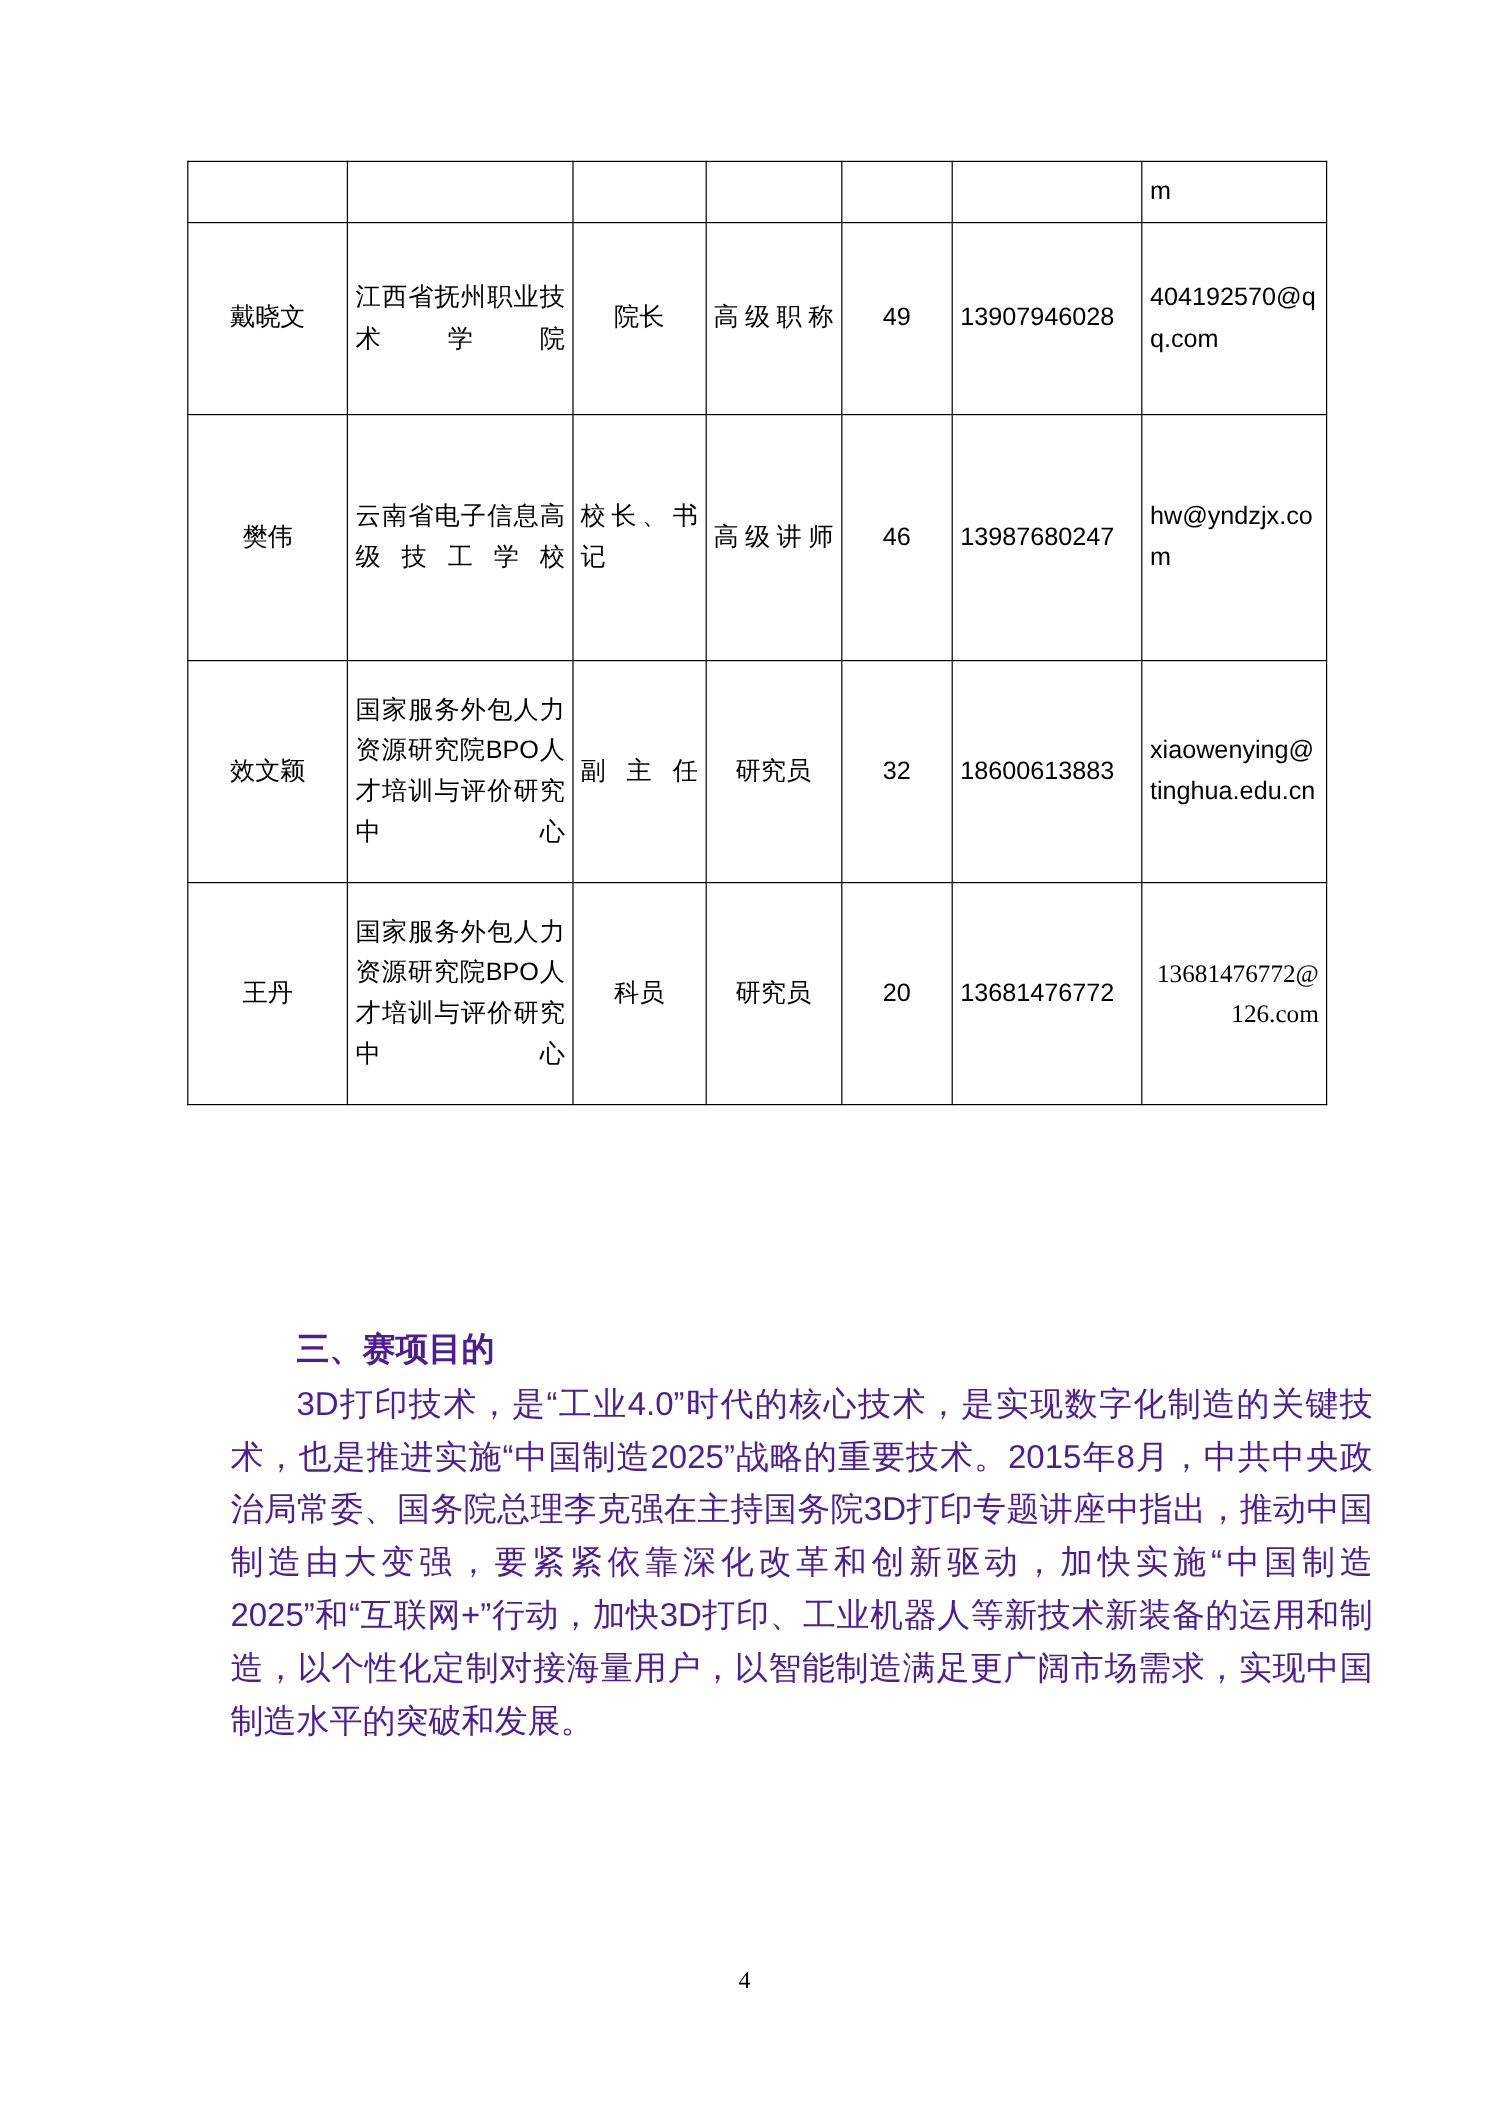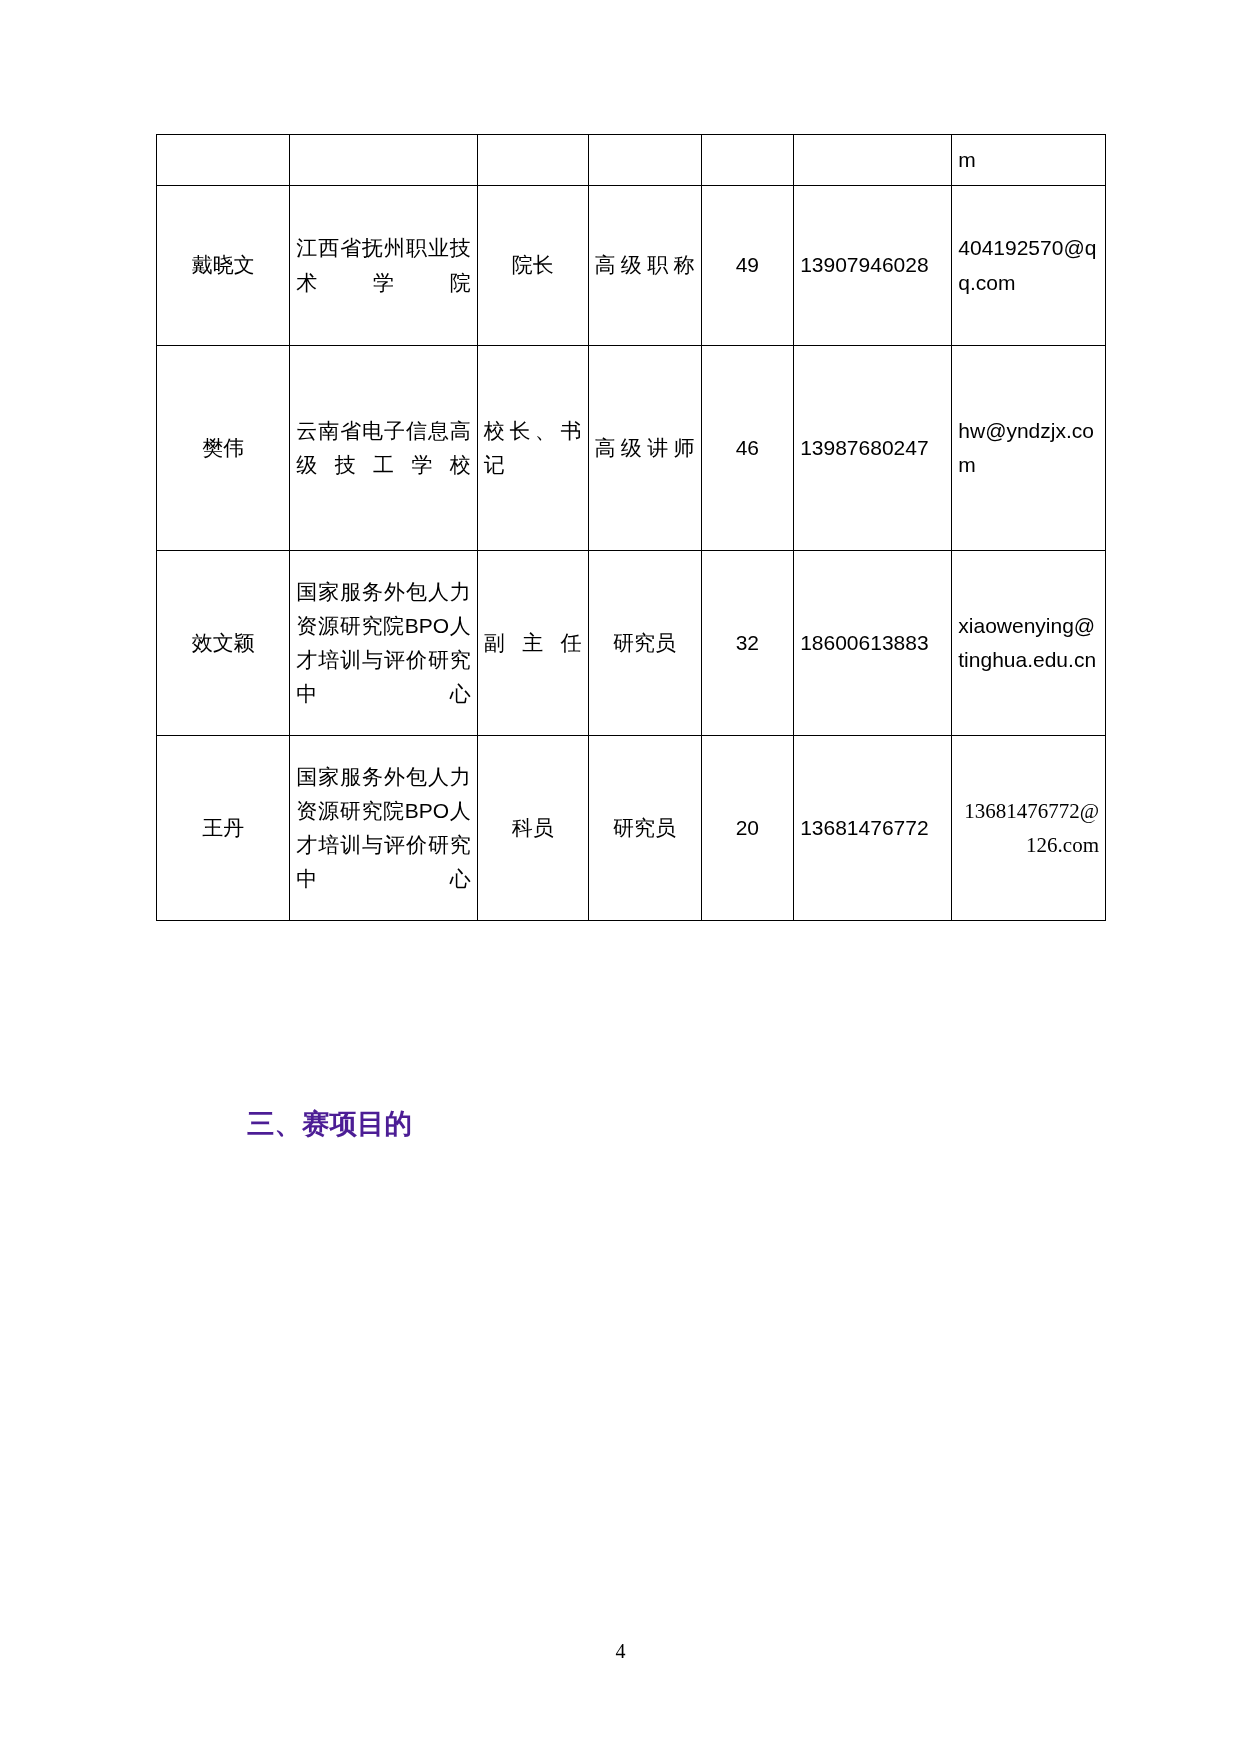--- a/index.html
+++ b/index.html
@@ -210,17 +210,18 @@
           <td class="phone">13681476772</td>
           <td class="mail mail-serif">13681476772@126.com</td>
         </tr>
 
       </tbody>
     </table>
   </div>
 
   <div class="body-text">
     <div class="sec-heading">三、赛项目的</div>
+    <p class="para">3D打印技术，是“工业4.0”时代的核心技术，是实现数字化制造的关键技术，也是推进实施“中国制造2025”战略的重要技术。2015年8月，中共中央政治局常委、国务院总理李克强在主持国务院3D打印专题讲座中指出，推动中国制造由大变强，要紧紧依靠深化改革和创新驱动，加快实施“中国制造2025”和“互联网+”行动，加快3D打印、工业机器人等新技术新装备的运用和制造，以个性化定制对接海量用户，以智能制造满足更广阔市场需求，实现中国制造水平的突破和发展。</p>
   </div>
 
   <div class="page-num">4</div>
 
 </div>
 
 </body></html>

